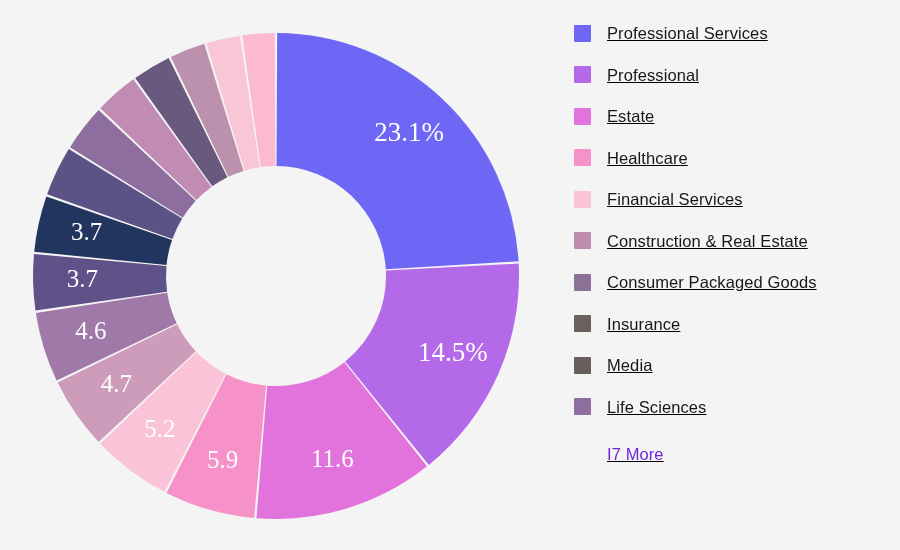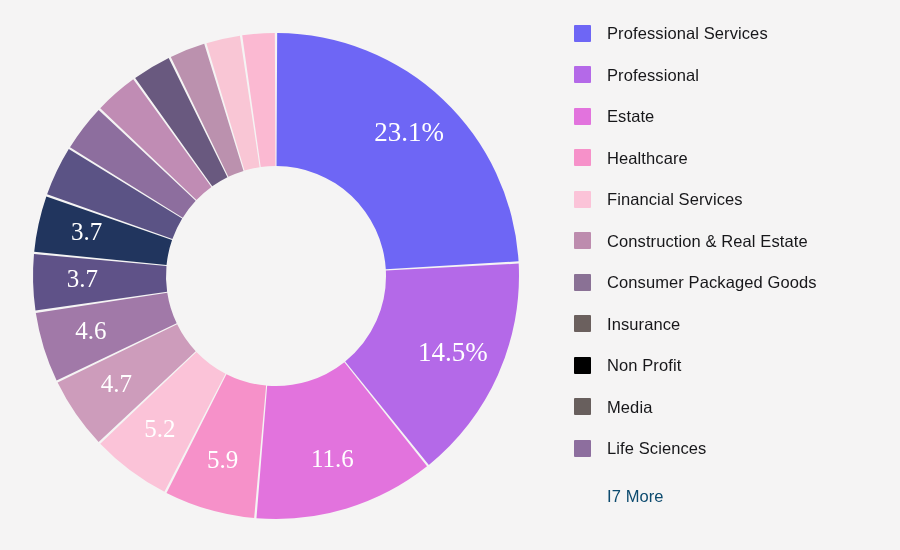--- a/index.html
+++ b/index.html
@@ -46,20 +46,21 @@
     dominant-baseline: middle;
   }
 
   
   #legend {
     position: relative;
     flex: 1 1 auto;
     height: 453px;
     padding-top: 21px;
     box-sizing: border-box;
+    text-decoration: underline;
   }
   .legend-item {
     display: flex;
     flex-direction: row;
     align-items: center;
     height: 24px;
     margin-bottom: 17.5px;
     padding-left: 22px;
   }
   .legend-swatch {
@@ -81,21 +82,21 @@
     display: flex;
     flex-direction: row;
     align-items: center;
     height: 24px;
     padding-left: 22px;
   }
   .legend-more .legend-swatch {
     background: transparent;
   }
   .legend-more .legend-label {
-    color: #0c4a6e;
+    color: #6d28d9;
     margin-top: 12px;
   }
 </style>
 </head>
 <body>
 
 <div id="page">
 
   <div id="chart-area">
     <svg id="donut-svg" viewBox="0 0 552 550">
@@ -159,24 +160,20 @@
         </div>
         <div class="legend-item">
           <span class="legend-swatch" style="background: rgb(138, 113, 149);"></span>
           <span class="legend-label">Consumer Packaged Goods</span>
         </div>
         <div class="legend-item">
           <span class="legend-swatch" style="background: rgb(107, 96, 94);"></span>
           <span class="legend-label">Insurance</span>
         </div>
         <div class="legend-item">
-          <span class="legend-swatch" style="background: rgb(0, 0, 0);"></span>
-          <span class="legend-label">Non Profit</span>
-        </div>
-        <div class="legend-item">
           <span class="legend-swatch" style="background: rgb(104, 95, 93);"></span>
           <span class="legend-label">Media</span>
         </div>
         <div class="legend-item">
           <span class="legend-swatch" style="background: rgb(141, 110, 158);"></span>
           <span class="legend-label">Life Sciences</span>
         </div>
       </div>
     <div class="legend-more">
       <span class="legend-swatch"></span>

